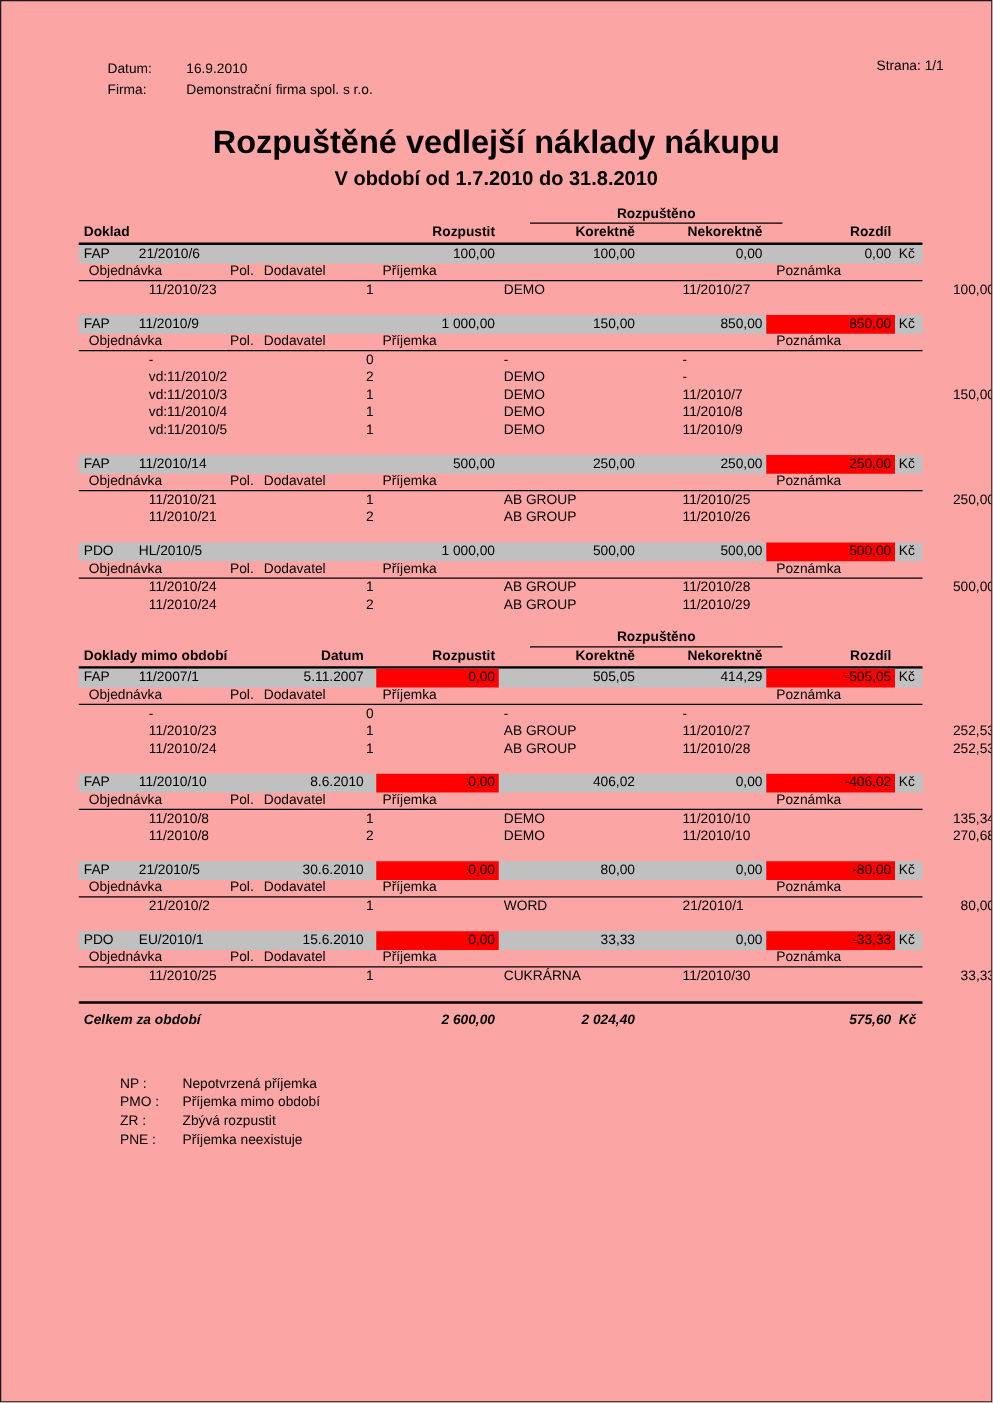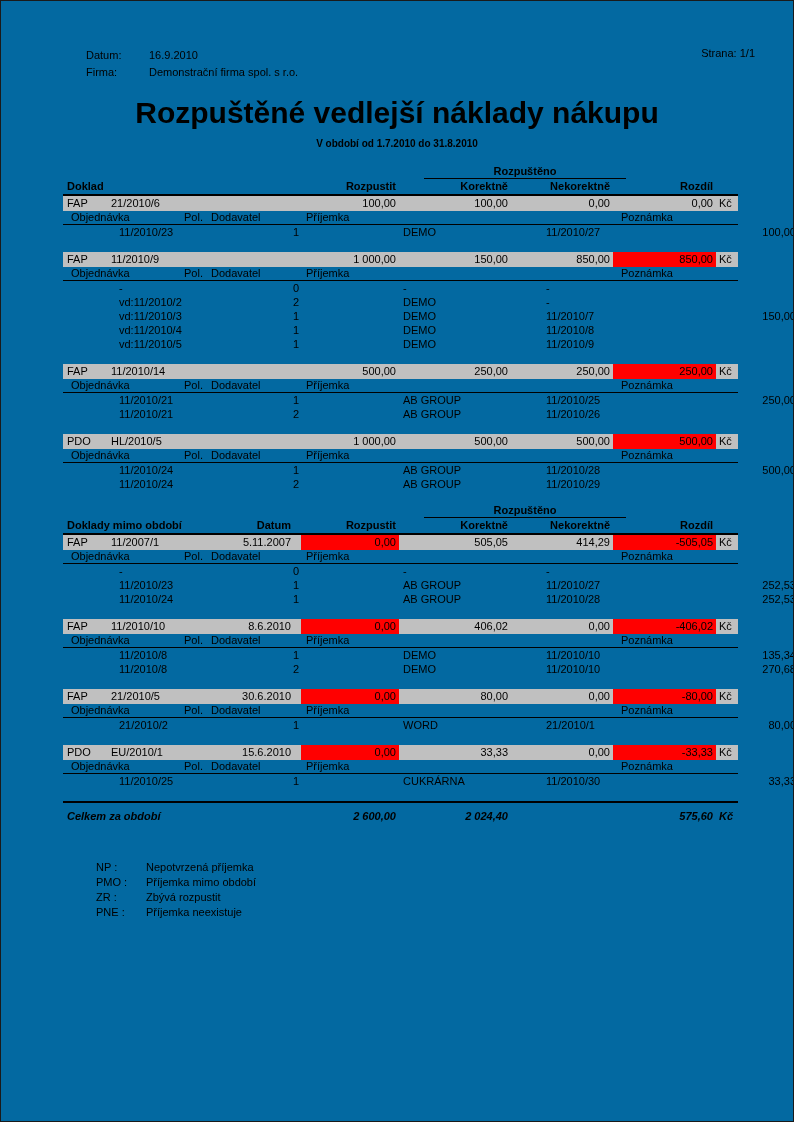--- a/index.html
+++ b/index.html
@@ -10,46 +10,46 @@
   * { margin: 0; padding: 0; box-sizing: border-box; }
   html, body { background: #ffffff; }
   body {
     font-family: "Liberation Sans", "DejaVu Sans", sans-serif;
     font-size: 11px;
     color: #000;
   }
   .page {
     width: 794px;
     height: 1122px;
-    background: #0369a1;
+    background: #fca5a5;
     border: 1px solid #1a1a1a;
     position: relative;
     overflow: hidden;
   }
   
   .meta {
     margin: 46px 38px 0 85px;
     position: relative;
   }
   .meta-row { height: 17px; line-height: 17px; }
   .meta-label { display: inline-block; width: 63px; }
   .strana { position: absolute; top: 0; right: 0; }
 
   
   .title {
     margin-top: 18px;
     text-align: center;
-    font-size: 30px;
+    font-size: 26px;
     font-weight: bold;
     line-height: 28px;
   }
   .subtitle {
     margin-top: 9px;
     text-align: center;
-    font-size: 10px;
+    font-size: 16px;
     font-weight: bold;
     line-height: 15px;
   }
 
   
   .table-area {
     margin: 14px 0 0 62px;
     width: 675px;
   }
   .section + .section { margin-top: 6px; }

